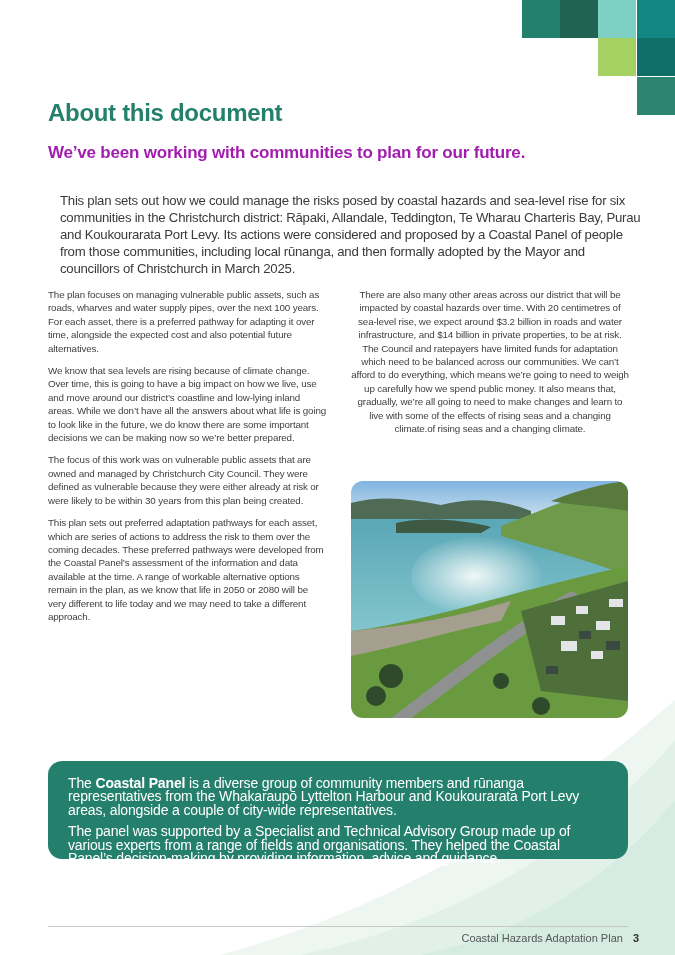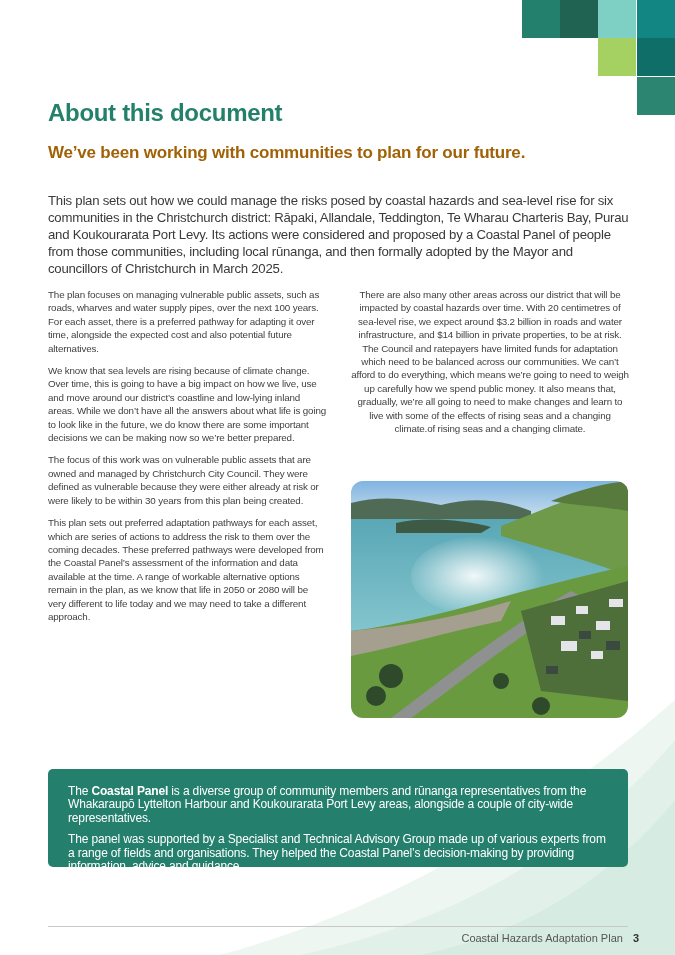--- a/index.html
+++ b/index.html
@@ -11,41 +11,41 @@
   }
   .deco { position: absolute; }
   .sq { position: absolute; width: 38px; height: 38px; }
   .wave { position: absolute; left: 0; top: 0; width: 675px; height: 955px; pointer-events: none; }
   h1 {
     position: absolute; left: 48px; top: 99px; margin: 0;
     font-size: 24px; font-weight: bold; color: #23806b; letter-spacing: -0.3px;
   }
   h2 {
     position: absolute; left: 48px; top: 143px; margin: 0;
-    font-size: 17px; font-weight: bold; color: #a16207; letter-spacing: -0.2px;
+    font-size: 17px; font-weight: bold; color: #a21caf; letter-spacing: -0.2px;
   }
   .intro {
-    position: absolute; left: 48px; top: 192px; width: 582px; margin: 0;
+    position: absolute; left: 60px; top: 192px; width: 582px; margin: 0;
     font-size: 13.2px; line-height: 17px; color: #3a3a3a; letter-spacing: -0.25px;
   }
   .col {
     position: absolute; font-size: 9.8px; line-height: 13.4px; color: #3f3f3f; letter-spacing: -0.15px;
   }
   .col p { margin: 0 0 9px 0; }
   .col-left { left: 48px; top: 288px; width: 280px; }
   .col-right { left: 351px; top: 288px; width: 278px; text-align: center; }
   .photo {
     position: absolute; left: 351px; top: 481px; width: 277px; height: 237px;
     border-radius: 12px; overflow: hidden;
   }
   .panel {
     position: absolute; left: 48px; top: 761px; width: 580px; height: 98px;
-    background: #247f6c; border-radius: 5px; color: #ffffff;
+    background: #247f6c; border-radius: 14px; color: #ffffff;
     box-sizing: border-box; padding: 16px 20px 0 20px;
-    font-size: 12px; line-height: 13.4px; letter-spacing: -0.15px; margin-top: 8px;
+    font-size: 14px; line-height: 13.4px; letter-spacing: -0.15px;
   }
   .panel p { margin: 0 0 8px 0; }
   .panel b { font-weight: bold; }
   .footer-line {
     position: absolute; left: 48px; top: 926px; width: 580px; height: 1px; background: #c8c8c8;
   }
   .footer {
     position: absolute; right: 36px; top: 932px; font-size: 11px; color: #555;
   }
   .footer .num { font-weight: bold; margin-left: 10px; color: #333; }

